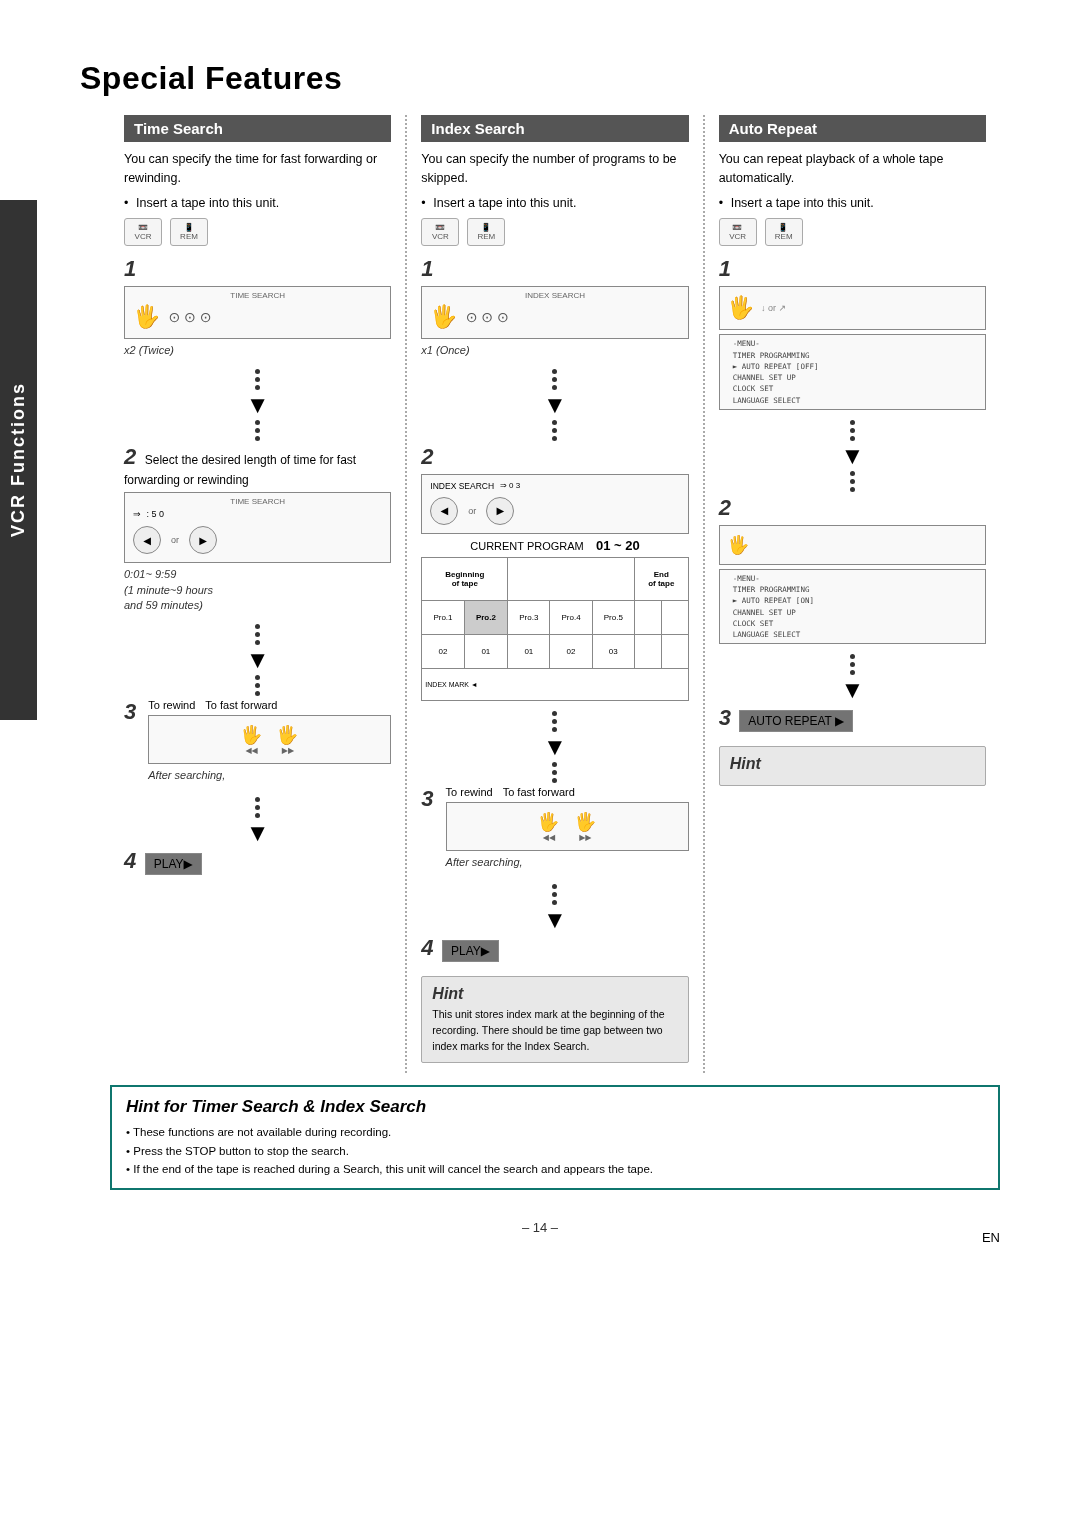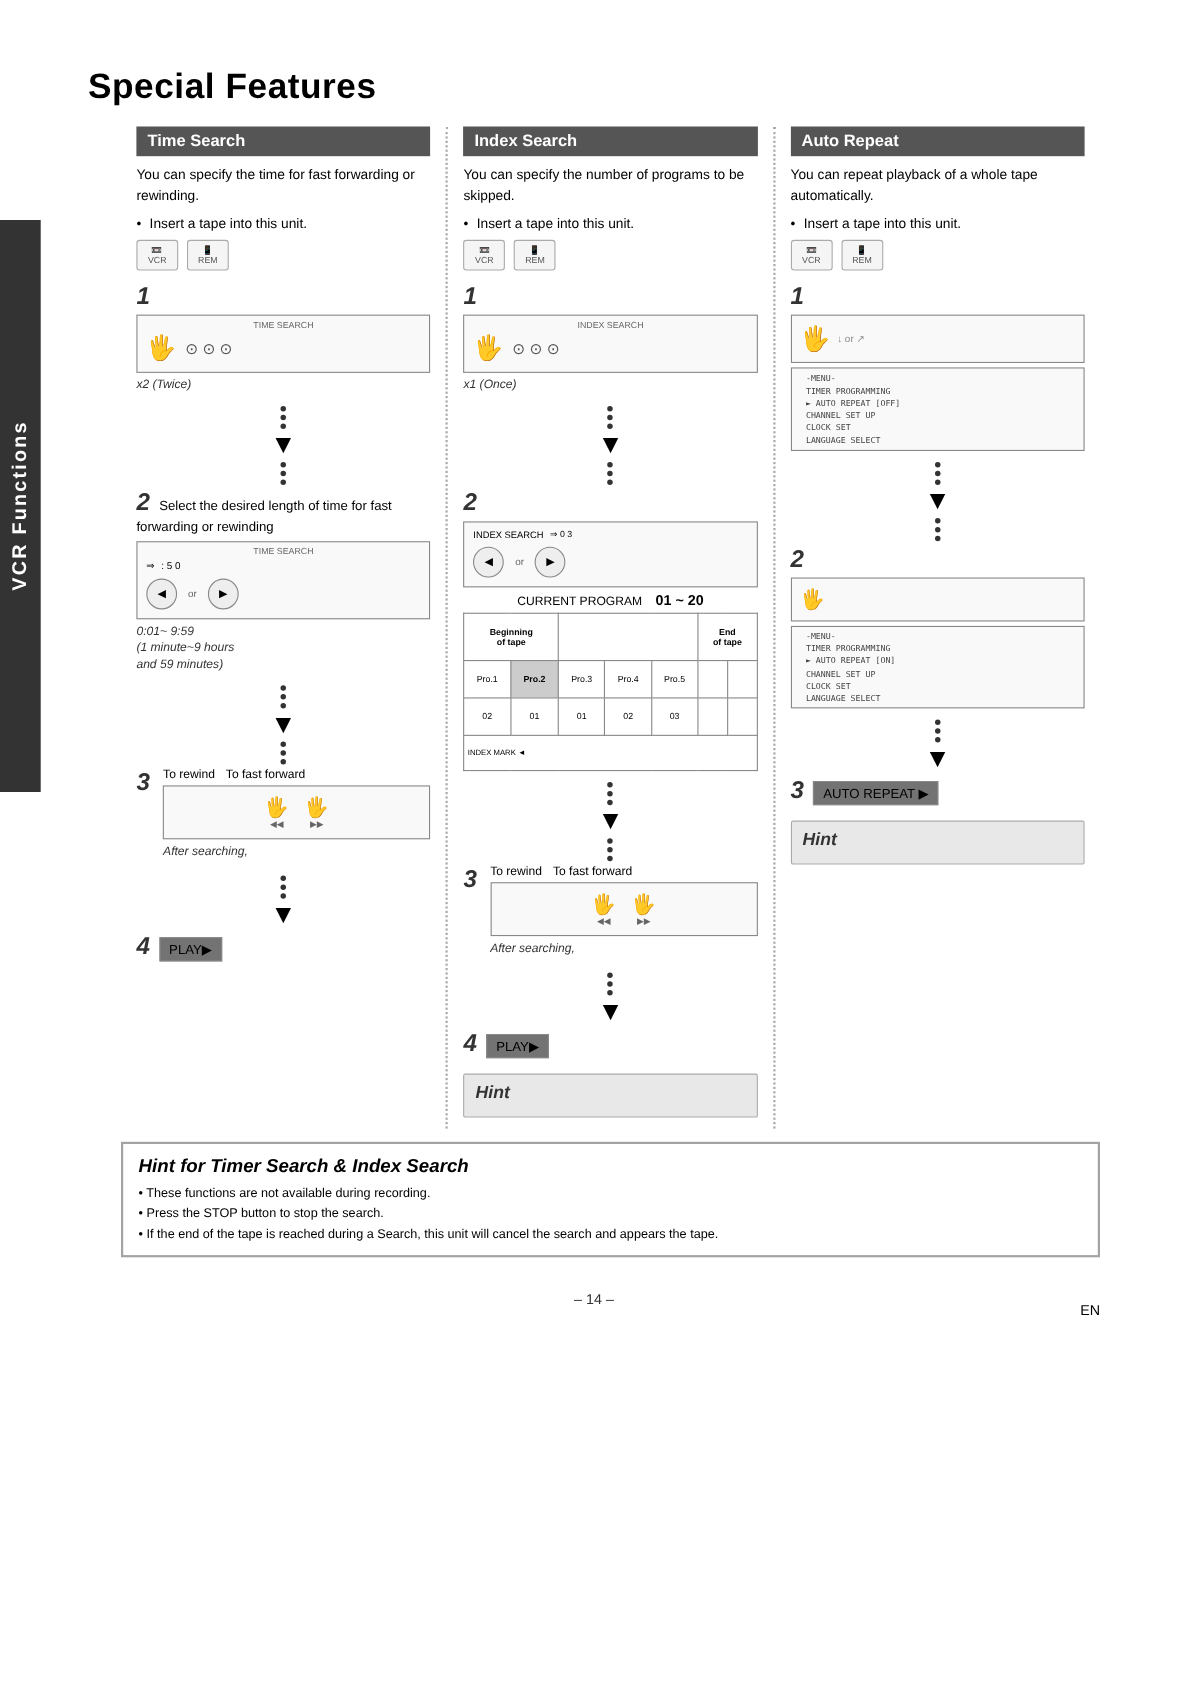--- a/index.html
+++ b/index.html
@@ -148,21 +148,21 @@
       color: #333;
       margin-bottom: 4px;
     }
     .hint-text {
       font-size: 10.5px;
       line-height: 1.5;
     }
     .bottom-section {
       margin-left: 30px;
       margin-top: 12px;
-      border: 2px solid #a3a3a3;
+      border: 2px solid #0f766e;
       padding: 10px 14px;
     }
     .bottom-title {
       font-size: 17px;
       font-weight: bold;
       font-style: italic;
       margin-bottom: 6px;
     }
     .bottom-text {
       font-size: 11.5px;
@@ -501,20 +501,21 @@
 
       <div class="step-block">
         <span class="step-num">4</span>
         <div class="play-box">
           <span>PLAY▶</span>
         </div>
       </div>
 
       <div class="hint-box">
         <div class="hint-title">Hint</div>
+        <div class="hint-text">This unit stores index mark at the beginning of the recording. There should be time gap between two index marks for the Index Search.</div>
       </div>
     </div>
 
     <div class="column">
       <span class="col-header">Auto Repeat</span>
       <p class="col-intro">You can repeat playback of a whole tape automatically.</p>
       <p class="bullet-item">Insert a tape into this unit.</p>
 
       <div class="device-icons">
         <div class="device-box">

